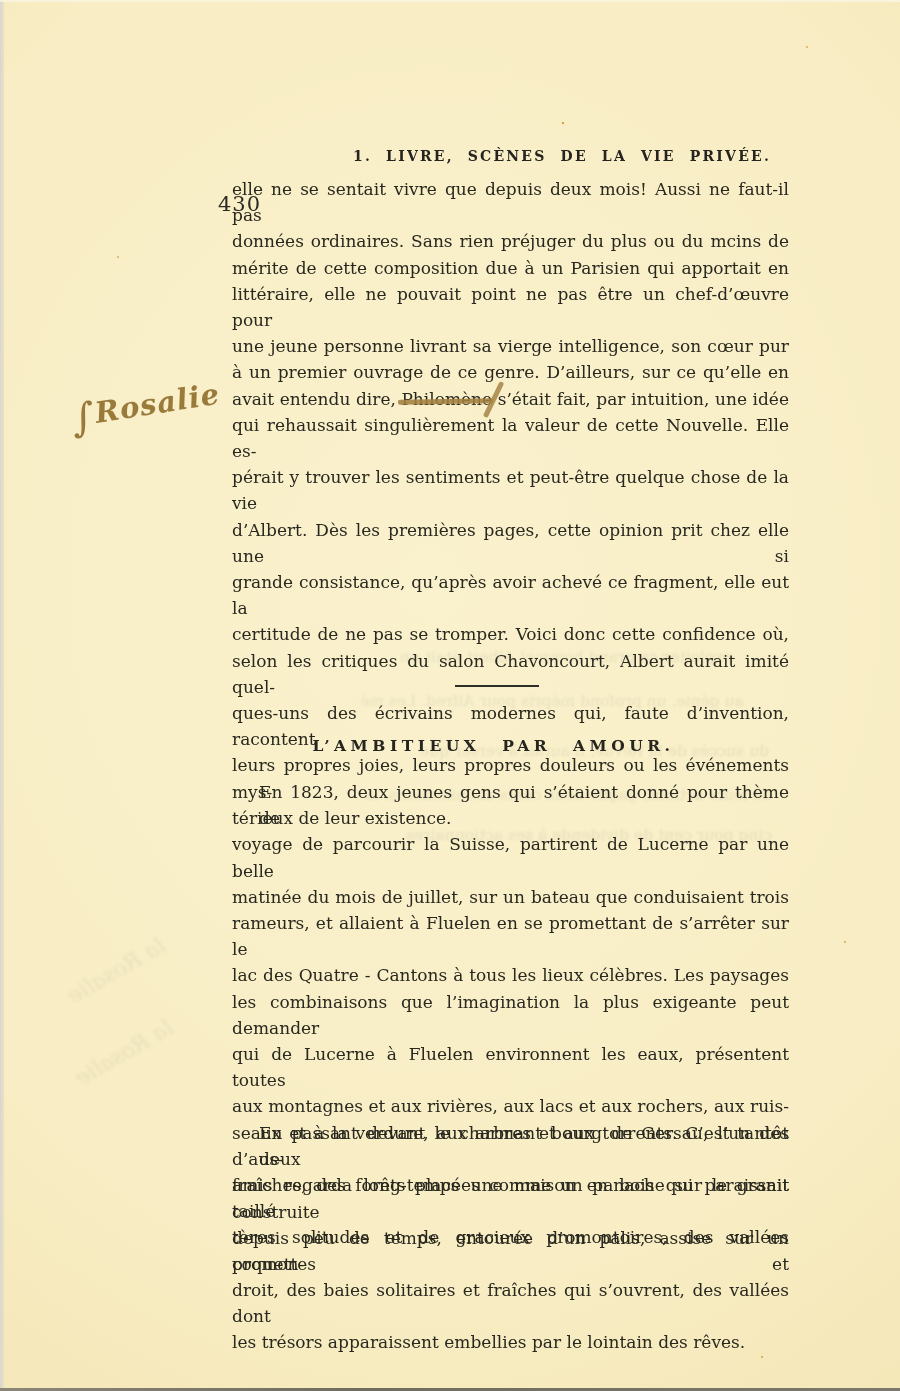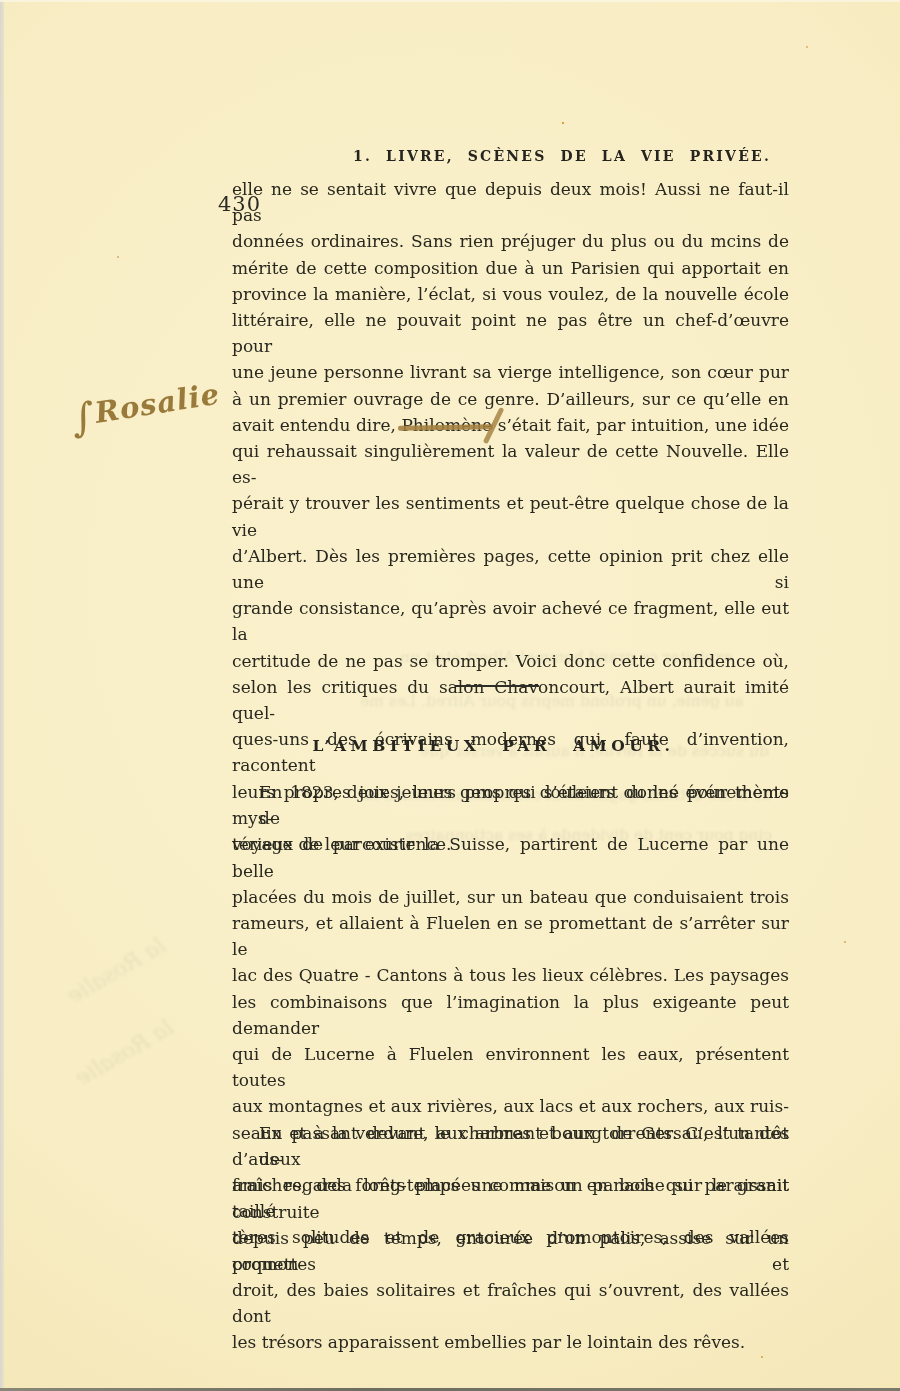--- a/index.html
+++ b/index.html
@@ -70,21 +70,20 @@
 
   <div class="running-head">
     <span class="page-number">430</span>
     <span class="running-title">1. LIVRE, SCÈNES DE LA VIE PRIVÉE.</span>
   </div>
 
   <div class="textblock" id="para1">
     <div class="line">elle ne se sentait vivre que depuis deux mois! Aussi ne faut-il pas</div>
     <div class="line">données ordinaires. Sans rien préjuger du plus ou du mcins de</div>
     <div class="line">mérite de cette composition due à un Parisien qui apportait en</div>
-    <div class="line">province la manière, l’éclat, si vous voulez, de la nouvelle école</div>
     <div class="line">littéraire, elle ne pouvait point ne pas être un chef-d’œuvre pour</div>
     <div class="line">une jeune personne livrant sa vierge intelligence, son cœur pur</div>
     <div class="line">à un premier ouvrage de ce genre. D’ailleurs, sur ce qu’elle en</div>
     <div class="line"><span>avait entendu dire, </span><span class="struck">Philomène</span><span> s’était fait, par intuition, une idée</span></div>
     <div class="line">qui rehaussait singulièrement la valeur de cette Nouvelle. Elle es-</div>
     <div class="line">pérait y trouver les sentiments et peut-être quelque chose de la vie</div>
     <div class="line">d’Albert. Dès les premières pages, cette opinion prit chez elle une si</div>
     <div class="line">grande consistance, qu’après avoir achevé ce fragment, elle eut la</div>
     <div class="line">certitude de ne pas se tromper. Voici donc cette confidence où,</div>
     <div class="line">selon les critiques du salon Chavoncourt, Albert aurait imité quel-</div>
@@ -96,21 +95,21 @@
   <div class="annotation">
     <span class="lead">∫</span><span class="word">Rosalie</span>
   </div>
 
   <div class="divider"></div>
   <div class="section-heading">L’AMBITIEUX PAR AMOUR.</div>
 
   <div class="textblock" id="para2">
     <div class="line indent">En 1823, deux jeunes gens qui s’étaient donné pour thème de</div>
     <div class="line">voyage de parcourir la Suisse, partirent de Lucerne par une belle</div>
-    <div class="line">placées du mois de juillet, sur un bateau que conduisaient trois</div>
+    <div class="line">matinée du mois de juillet, sur un bateau que conduisaient trois</div>
     <div class="line">rameurs, et allaient à Fluelen en se promettant de s’arrêter sur le</div>
     <div class="line">lac des Quatre - Cantons à tous les lieux célèbres. Les paysages</div>
     <div class="line">les combinaisons que l’imagination la plus exigeante peut demander</div>
     <div class="line">qui de Lucerne à Fluelen environnent les eaux, présentent toutes</div>
     <div class="line">aux montagnes et aux rivières, aux lacs et aux rochers, aux ruis-</div>
     <div class="line">seaux et à la verdure, aux arbres et aux torrents. C’est tantôt d’aus-</div>
     <div class="line">fraîches, des forêts placées comme un panache sur le granit taillé</div>
     <div class="line">tères solitudes et de gracieux promontoires, des vallées coquettes et</div>
     <div class="line">droit, des baies solitaires et fraîches qui s’ouvrent, des vallées dont</div>
     <div class="line last">les trésors apparaissent embellies par le lointain des rêves.</div>

